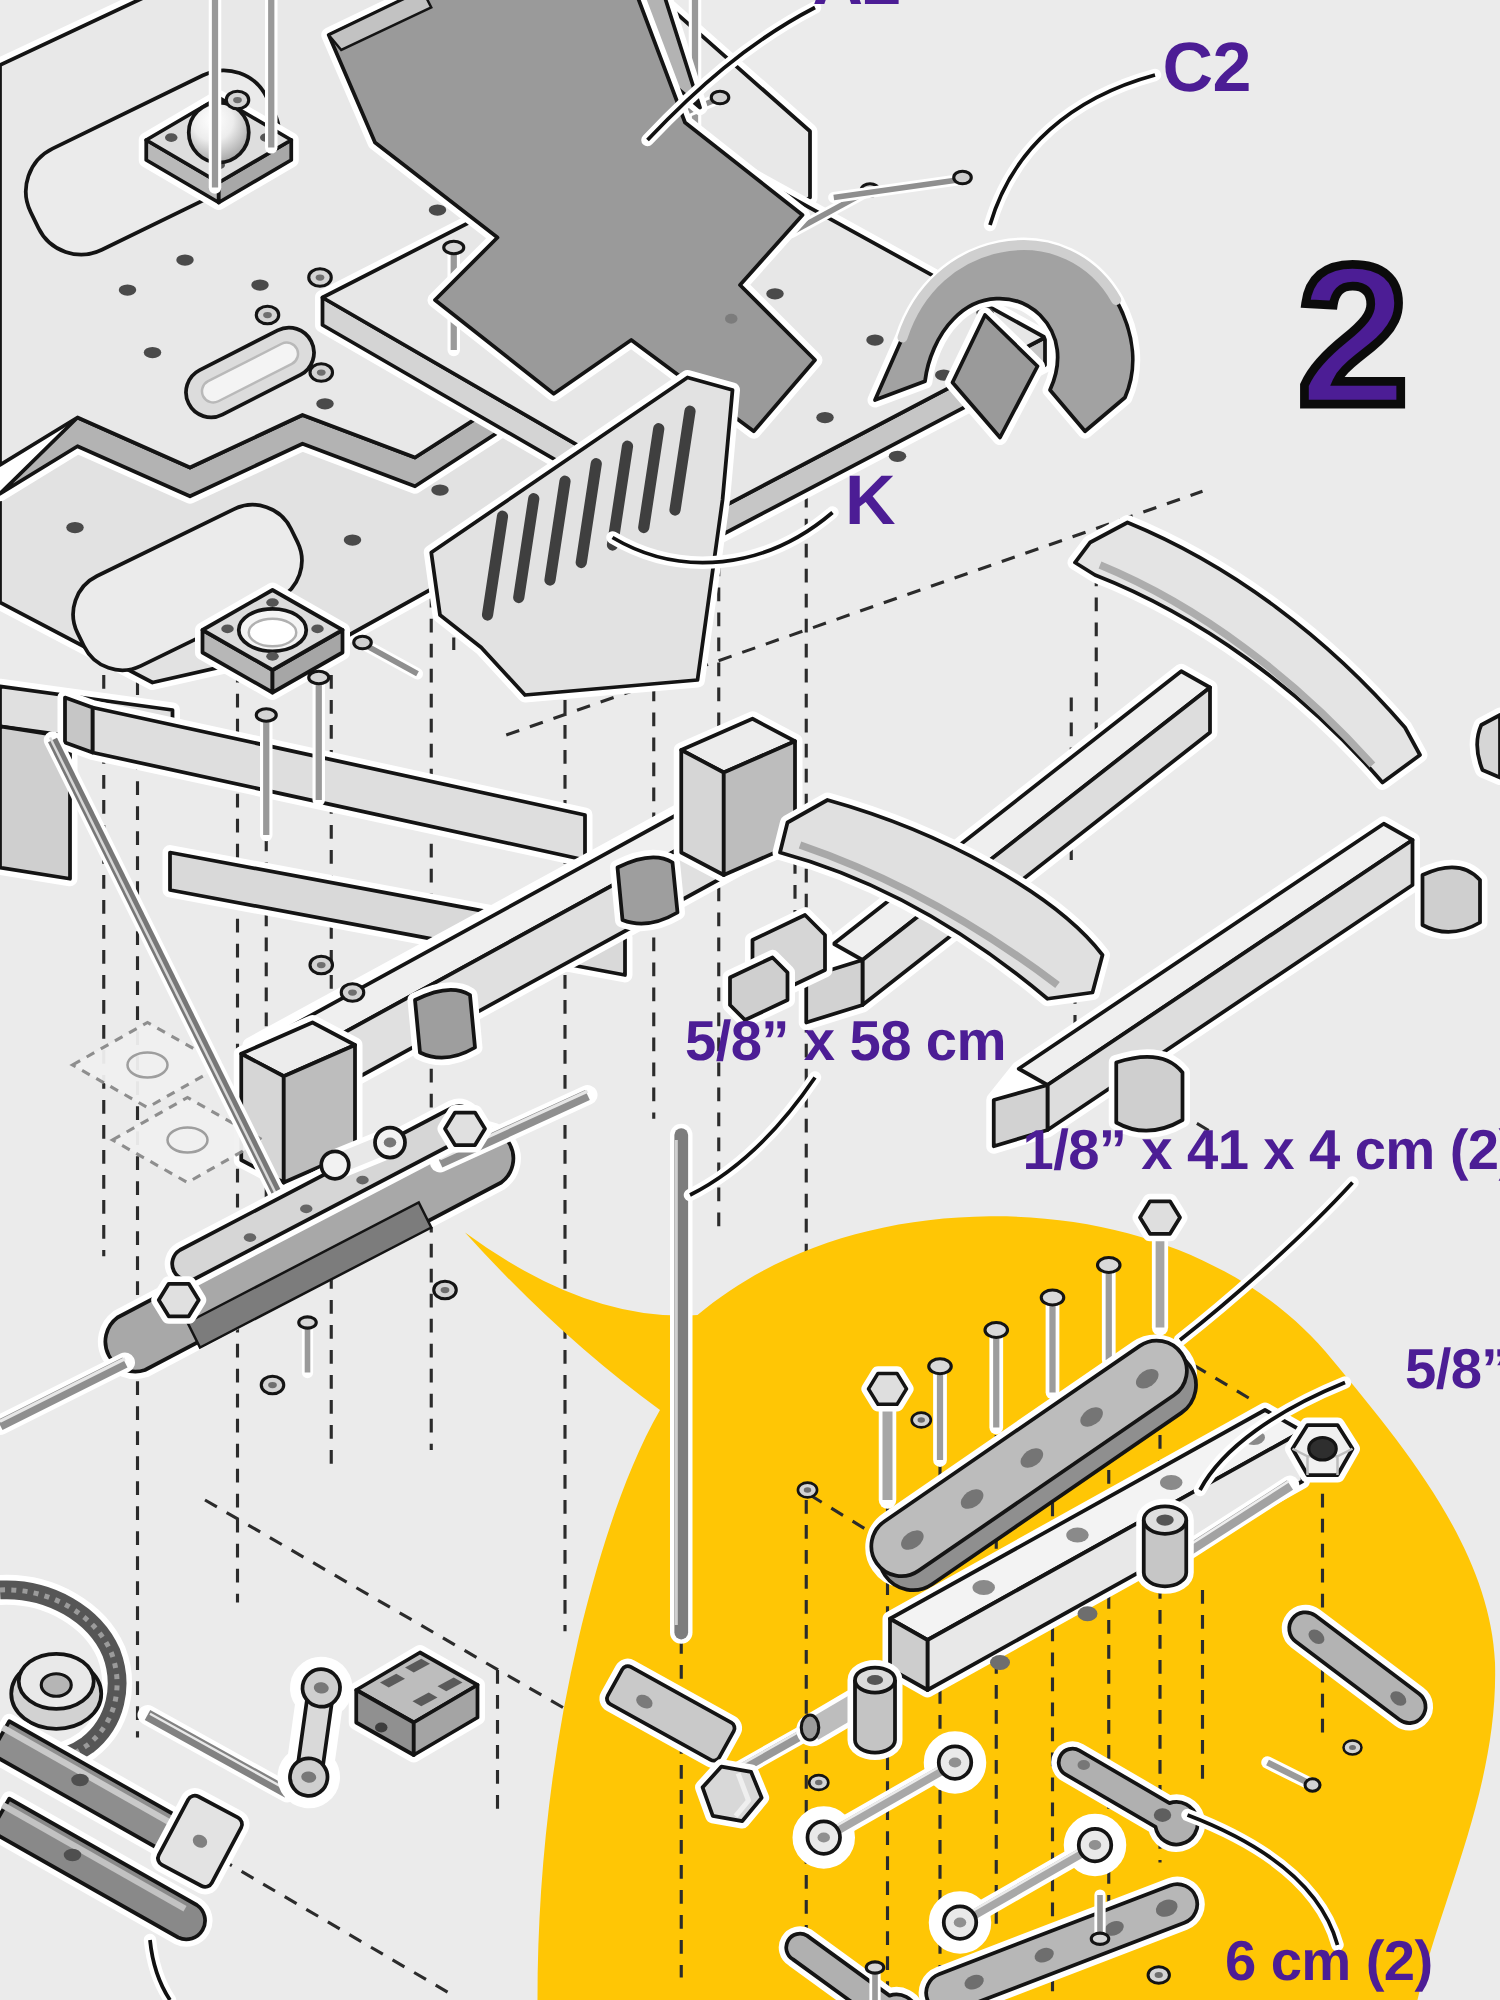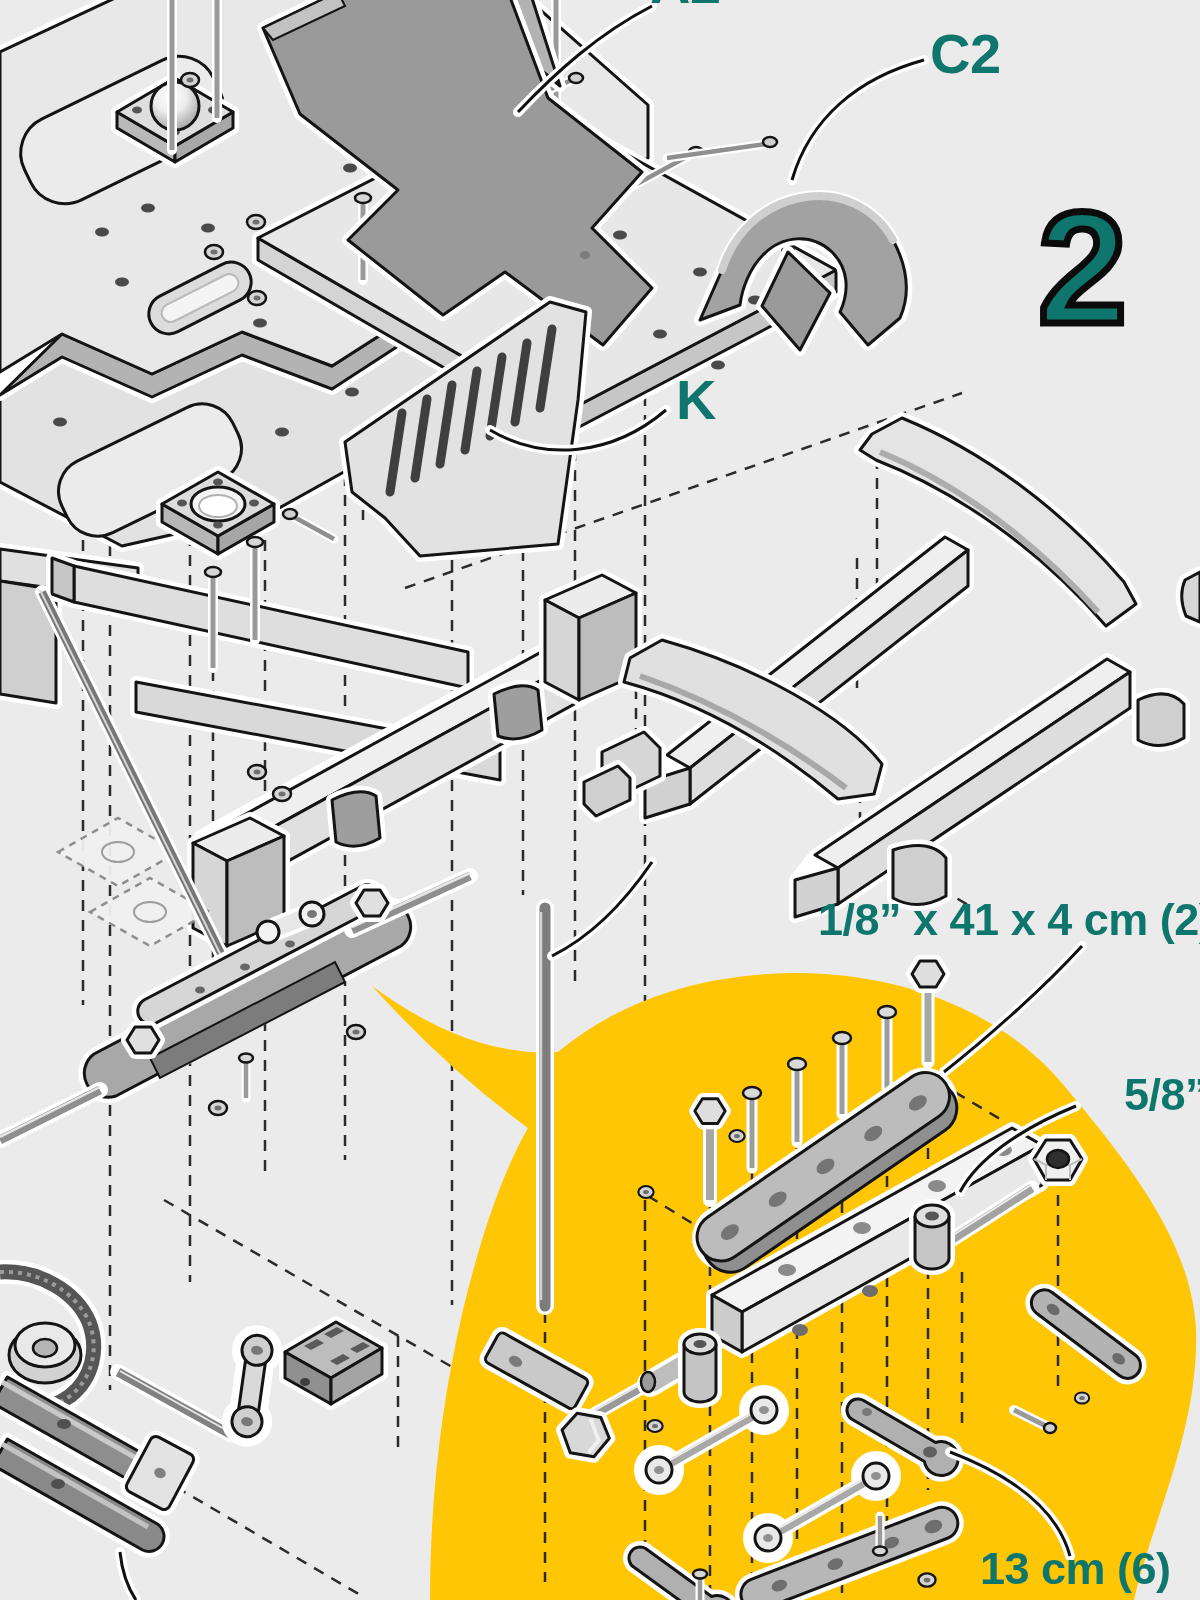--- a/index.html
+++ b/index.html
@@ -1,19 +1,19 @@
 <!DOCTYPE html>
 <html><head>
 <meta charset="utf-8">
 <style>
   html,body{margin:0;padding:0;background:#ebebeb;}
   .stage{position:relative;width:1200px;height:1600px;overflow:hidden;background:#ebebeb;
          font-family:"Liberation Sans",sans-serif;}
   .stage svg{position:absolute;left:0;top:0;}
-  .lbl{position:absolute;font-weight:700;color:#0f766e;white-space:nowrap;letter-spacing:-0.5px;line-height:1;}
+  .lbl{position:absolute;font-weight:700;color:#4c1d95;white-space:nowrap;letter-spacing:-0.5px;line-height:1;}
   .lbl-step{font-size:160px;letter-spacing:0;-webkit-text-stroke:7px #0b0b0b;}
   .lbl-part{font-size:56px;}
   .lbl-dim{font-size:45px;}
   
   .halo{fill:#fff;stroke:#fff;stroke-width:12;stroke-linejoin:round;stroke-linecap:round;}
   .lhalo{fill:none;stroke:#fff;stroke-linecap:round;}
   .ol{stroke:#141414;stroke-width:3;stroke-linejoin:round;}
   .ol2{stroke:#141414;stroke-width:2.5;stroke-linejoin:round;}
   .dash{fill:none;stroke:#2b2b2b;stroke-width:2.5;stroke-dasharray:11 9;}
   .lead{fill:none;stroke:#111;stroke-width:3;}
@@ -577,17 +577,18 @@
     <path class="lead" d="M950,1452 C1018,1478 1058,1512 1070,1556"></path>
     <path class="leadh" d="M120,1552 C122,1572 128,1588 136,1600"></path>
     <path class="lead" d="M120,1552 C122,1572 128,1588 136,1600"></path>
   </g>
 </svg>
 
 <div class="lbl lbl-part" style="left:650px;top:-44px;">A2</div>
 <div class="lbl lbl-part" style="left:930px;top:26px;">C2</div>
 <div class="lbl lbl-step" style="left:1038px;top:188px;">2</div>
 <div class="lbl lbl-part" style="left:676px;top:372px;">K</div>
+<div class="lbl lbl-dim" style="left:548px;top:810px;">5/8” x 58 cm</div>
 <div class="lbl lbl-dim" style="left:818px;top:897px;">1/8” x 41 x 4 cm (2)</div>
 <div class="lbl lbl-dim" style="left:1080px;top:1072px;margin-left:44px;">5/8”</div>
-<div class="lbl lbl-dim" style="left:980px;top:1546px;">13 cm (6)</div>
+<div class="lbl lbl-dim" style="left:980px;top:1546px;">6 cm (2)</div>
 
 </div>
 
 </body></html>

